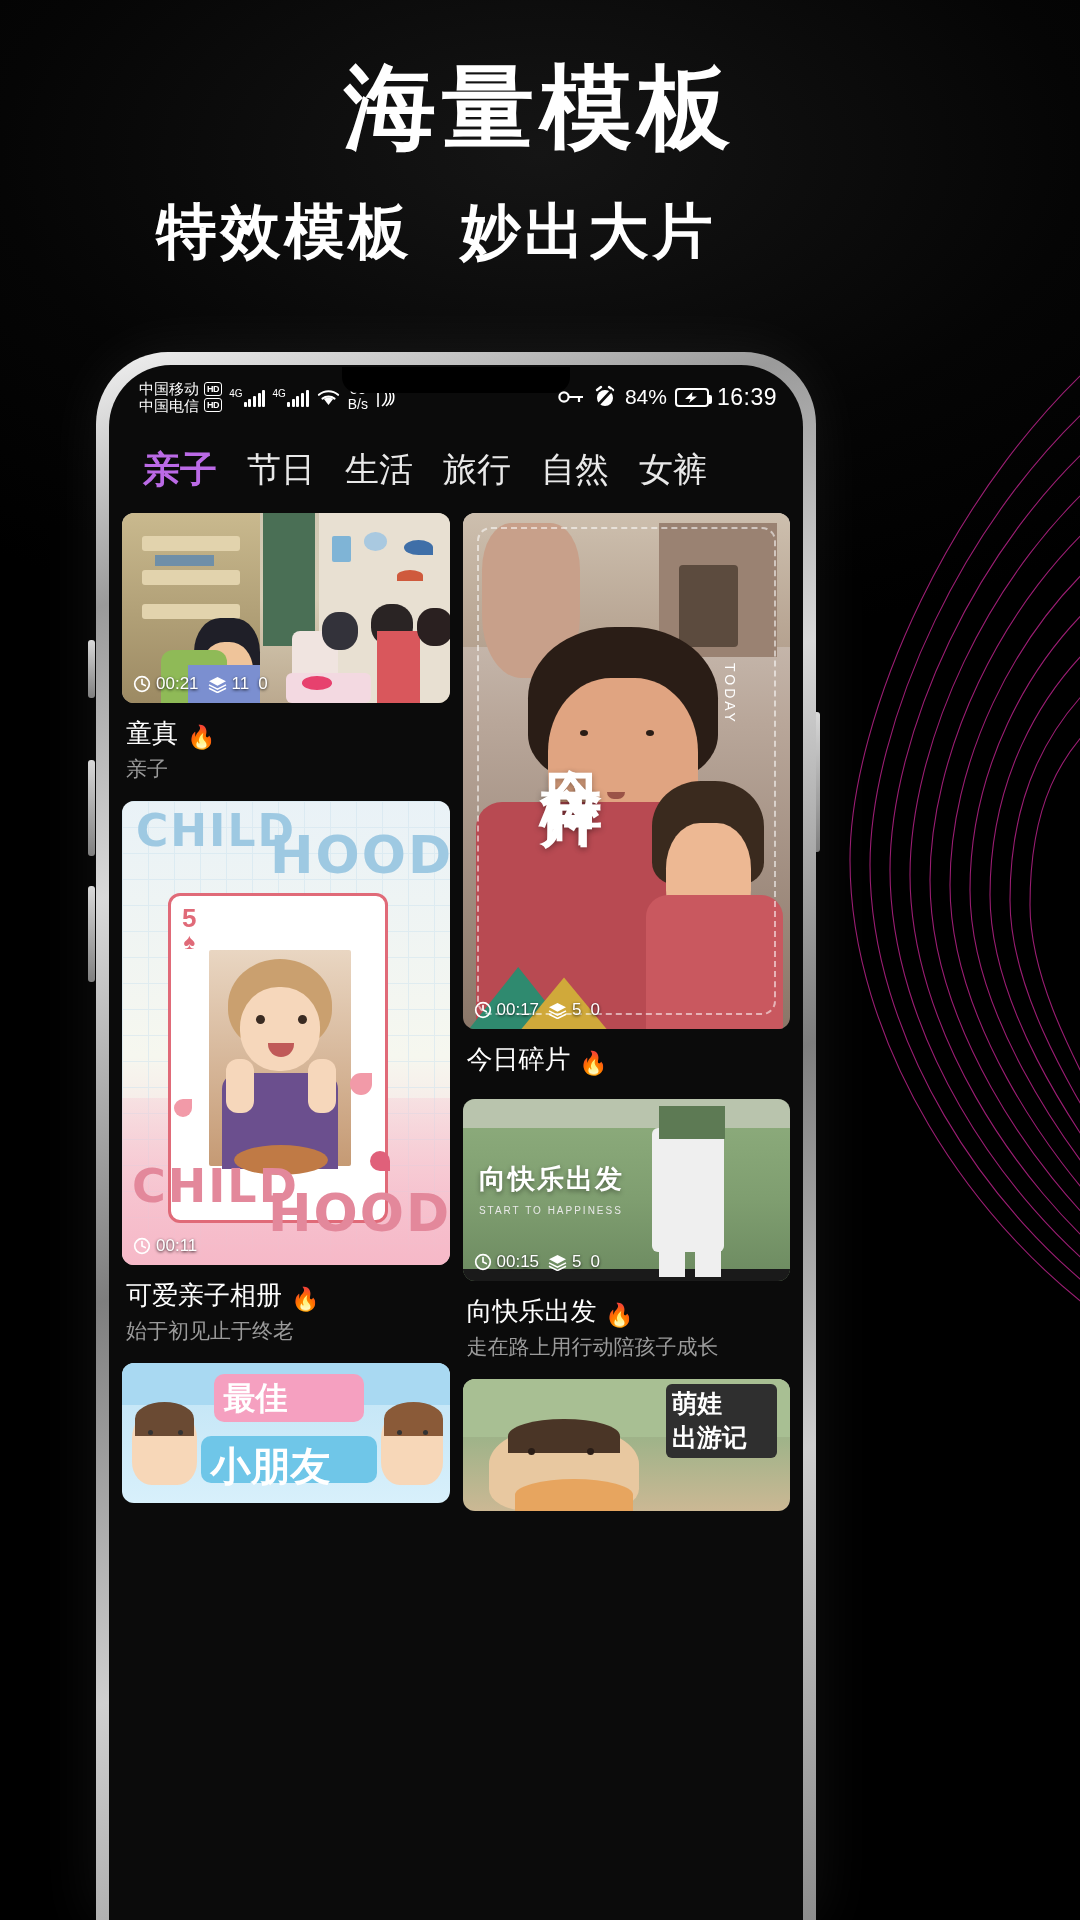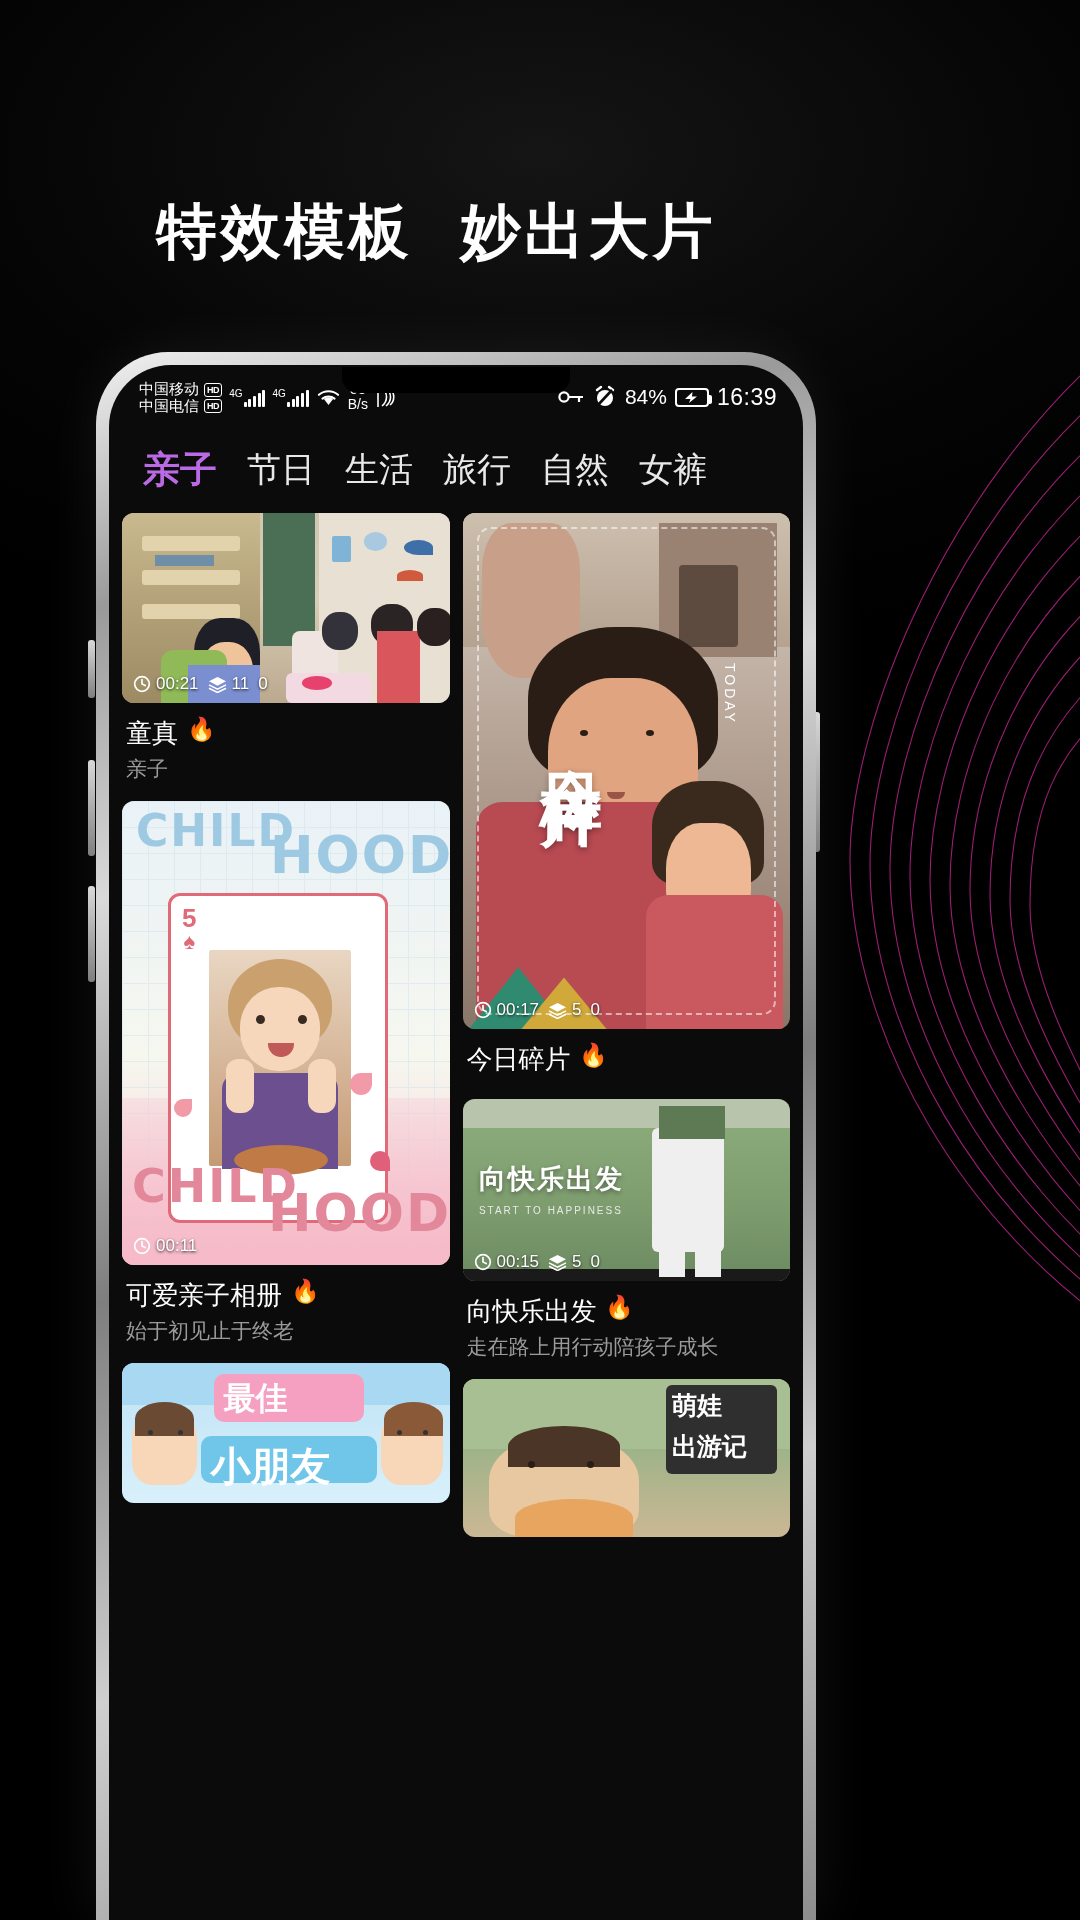--- a/index.html
+++ b/index.html
@@ -34,21 +34,21 @@
   .btn-right-1 { left:813px; top:712px; width:7px; height:140px; }
 
   .notch { position:absolute; top:2px; left:50%; transform:translateX(-50%);
     width:228px; height:26px; background:#000; border-radius:0 0 16px 16px; z-index:6; }
 
   
   .statusbar { position:relative; height:58px; display:flex; align-items:center;
     justify-content:space-between; padding:6px 26px 0 30px; color:#fff; z-index:5; }
   .sb-left { display:flex; align-items:center; gap:7px; }
   .carriers { display:flex; flex-direction:column; justify-content:center; gap:1px; }
-  .carrier { display:flex; align-items:flex-end; gap:5px; font-size:15px; line-height:1.05; white-space:nowrap; }
+  .carrier { display:flex; align-items:center; gap:5px; font-size:15px; line-height:1.05; white-space:nowrap; }
   .hd { border:1.4px solid #fff; border-radius:3px; font-size:9px; font-weight:bold;
     padding:0 2px; line-height:12px; letter-spacing:-0.4px; }
   .sig { display:flex; align-items:flex-end; gap:1.5px; height:19px; }
   .sig i { display:block; width:3.2px; background:#fff; border-radius:1px; }
   .sig i:nth-child(1){height:5px;} .sig i:nth-child(2){height:8px;}
   .sig i:nth-child(3){height:11px;} .sig i:nth-child(4){height:14px;} .sig i:nth-child(5){height:17px;}
   .gtag { font-size:10px; vertical-align:top; margin-right:1px; align-self:flex-start; }
   .sig-grp { display:flex; align-items:flex-start; }
   .netspeed { display:flex; flex-direction:column; align-items:center; font-size:14px; line-height:1.05; }
   .sb-right { display:flex; align-items:center; gap:8px; font-size:21px; }
@@ -64,21 +64,21 @@
   .tab.active { color:#bb6ae6; font-weight:bold; font-size:37px; }
 
   
   .grid { display:flex; gap:13px; padding:0 13px; }
   .col { flex:1; display:flex; flex-direction:column; gap:10px; min-width:0; }
   .card { display:flex; flex-direction:column; }
   .thumb { position:relative; width:100%; border-radius:12px; overflow:hidden; background:#222; }
   .meta { position:absolute; left:11px; bottom:9px; display:flex; align-items:center;
     gap:9px; color:#fff; font-size:17px; text-shadow:0 1px 3px rgba(0,0,0,.85); }
   .meta .grp { display:flex; align-items:center; gap:5px; }
-  .title { color:#fff; font-size:26px; margin:13px 0 4px 4px; display:flex; align-items:flex-start; gap:9px; }
+  .title { color:#fff; font-size:26px; margin:13px 0 4px 4px; display:flex; align-items:flex-end; gap:9px; }
   .desc { color:#9b9b9b; font-size:21px; margin-left:4px; }
   .fire { font-size:23px; }
 
   
   .art { position:absolute; inset:0; }
   .r { position:absolute; }
 </style>
 </head>
 <body>
 
@@ -92,20 +92,21 @@
       <path d="M420 160 C284 270 210 450 210 575 C210 725 315 885 420 970"></path>
       <path d="M420 200 C296 300 230 460 230 580 C230 720 330 870 420 950"></path>
       <path d="M420 240 C308 330 250 470 250 585 C250 715 345 855 420 930"></path>
       <path d="M420 280 C320 360 270 480 270 590 C270 710 360 840 420 910"></path>
       <path d="M420 320 C332 390 290 490 290 595 C290 705 372 825 420 890"></path>
       <path d="M420 360 C344 420 310 500 310 600 C310 700 385 810 420 870"></path>
       <path d="M420 400 C356 450 330 510 330 605 C330 695 396 795 420 850"></path>
     </g>
   </svg>
 
+  <div class="headline">海量模板</div>
   <div class="subhead">
     <span>特效模板</span><span class="gap"></span><span>妙出大片</span>
   </div>
 
   <div class="btn-side btn-left-1"></div>
   <div class="btn-side btn-left-2"></div>
   <div class="btn-side btn-left-3"></div>
   <div class="btn-side btn-right-1"></div>
 
   <div class="phone">
@@ -398,21 +399,21 @@
               </div>
             </div>
             <div class="title">
               <span>向快乐出发</span>
               <span class="fire">🔥</span>
             </div>
             <div class="desc">走在路上用行动陪孩子成长</div>
           </div>
 
           <div class="card" style="margin-top:8px">
-            <div class="thumb" style="height:158px">
+            <div class="thumb" style="height:132px">
               <div class="art" style="background:linear-gradient(180deg,#b9c9a6 0%,#9fb389 45%,#cbb894 100%)">
                 <div class="r" style="left:0;top:0;width:100%;height:44%;background:#a8bf93"></div>
                 <div class="r" style="left:8%;top:36%;width:46%;height:64%;background:#e8c8a0;border-radius:44% 44% 26% 26%"></div>
                 <div class="r" style="left:14%;top:30%;width:34%;height:26%;background:#4a3526;border-radius:50% 50% 0 0"></div>
                 <div class="r" style="left:20%;top:52%;width:7px;height:7px;background:#2a1d16;border-radius:50%"></div>
                 <div class="r" style="left:38%;top:52%;width:7px;height:7px;background:#2a1d16;border-radius:50%"></div>
                 <div class="r" style="left:16%;top:76%;width:36%;height:24%;background:#e7a55f;border-radius:50% 50% 0 0"></div>
                 <div class="r" style="left:62%;top:4%;width:34%;height:56%;background:#2f2f2f;border-radius:6px"></div>
                 <div style="position:absolute;left:64%;top:8%;color:#fff;font-size:25px;font-weight:bold;line-height:1.1">萌娃</div>
                 <div style="position:absolute;left:64%;top:34%;color:#fff;font-size:25px;font-weight:bold;line-height:1.1">出游记</div>

